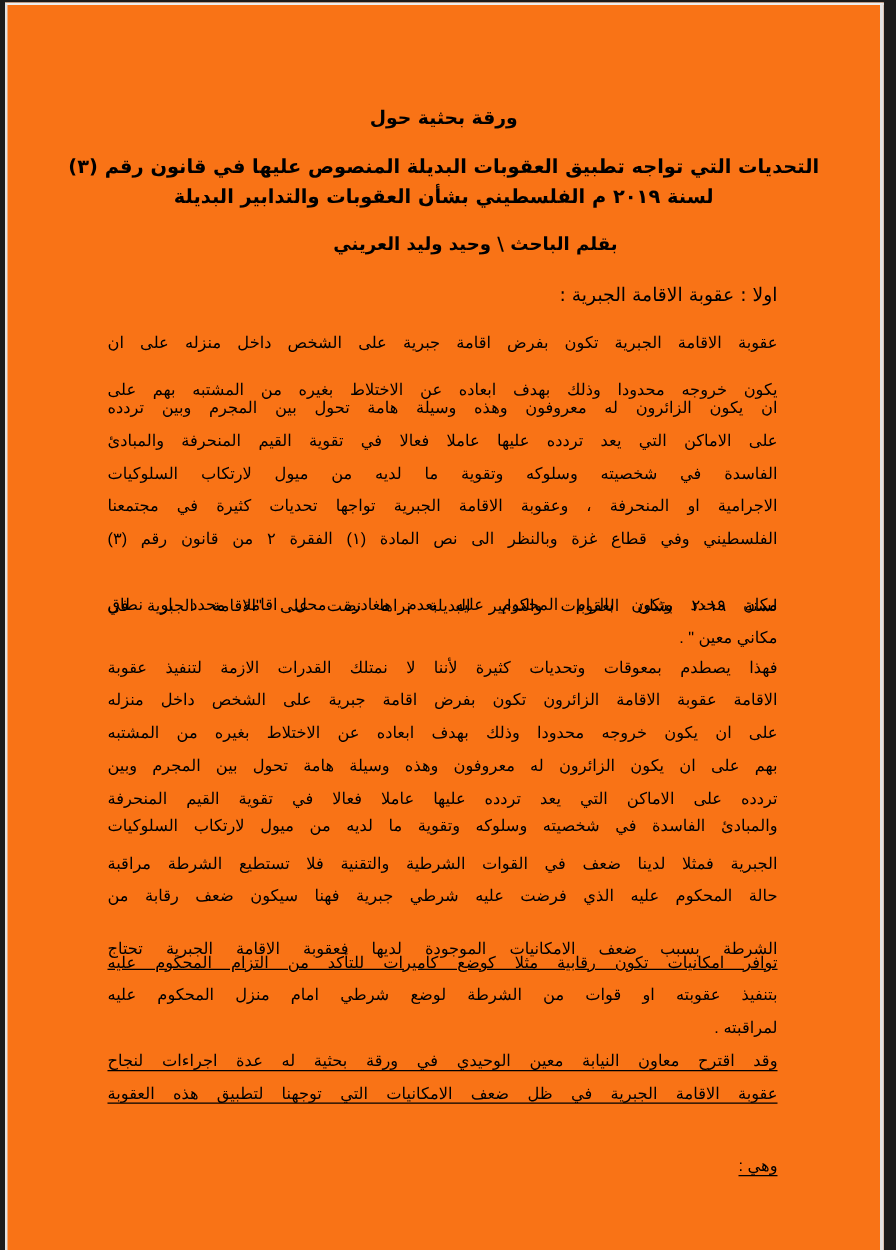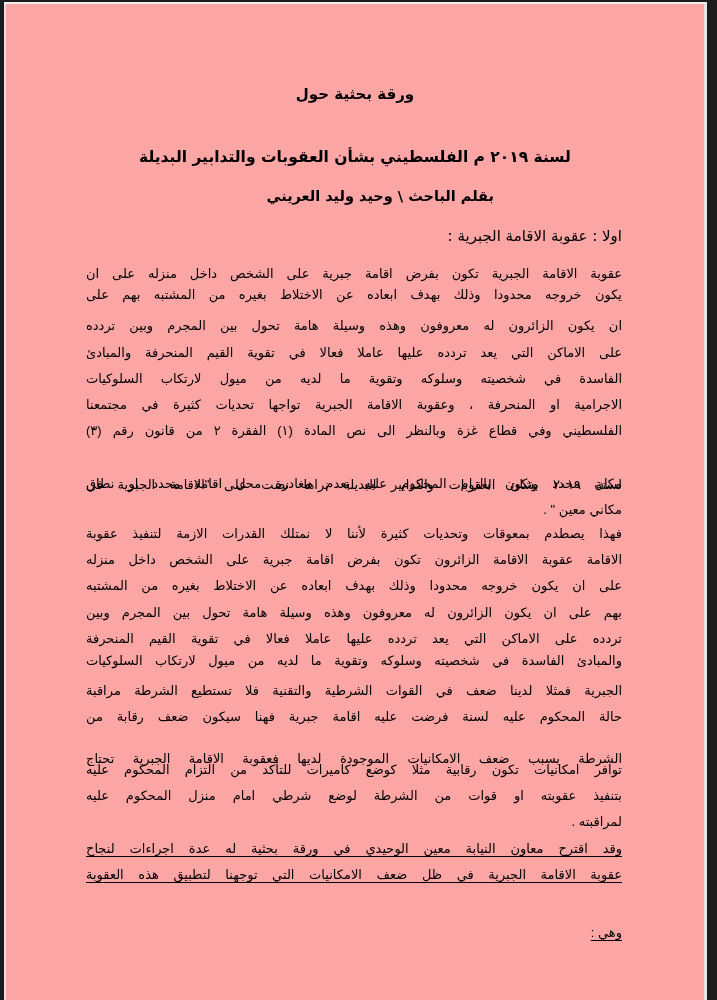--- a/index.html
+++ b/index.html
@@ -9,21 +9,21 @@
       height: 1000px;
       overflow: hidden;
       background: #1c1c1c;
     }
     .frame {
       position: absolute;
       left: 4px;
       top: 2px;
       width: 703px;
       height: 998px;
-      background: #fca5a5;
+      background: #f97316;
       border-left: 2px solid #e2e2e2;
       border-top: 2px solid #efefef;
       border-right: 3px solid #e4e4e4;
       box-sizing: border-box;
     }
     .page {
       position: absolute;
       left: 0;
       top: 0;
       width: 100%;
@@ -69,44 +69,45 @@
     }
     .body.last { text-align-last: right; }
     .underline { text-decoration: underline; text-underline-offset: 3px; }
   </style>
 </head>
 <body>
 
 <div class="frame">
   <div class="page" id="page">
     <div class="line title-main" style="top:81px;">ورقة بحثية حول</div>
+    <div class="line title-sub" style="top:120px;">التحديات التي تواجه تطبيق العقوبات البديلة المنصوص عليها في قانون رقم (٣)</div>
     <div class="line title-sub" style="top:144px;">لسنة ٢٠١٩ م الفلسطيني بشأن العقوبات والتدابير البديلة</div>
     <div class="line author" style="top:184px;margin-left:12px;">بقلم الباحث \ وحيد وليد العريني</div>
     <div class="line section" style="top:223px;">اولا : عقوبة الاقامة الجبرية :</div>
     <div id="body-container">
         <div class="line body" style="top: 262px;">عقوبة الاقامة الجبرية تكون بفرض اقامة جبرية على الشخص داخل منزله على ان</div>
-        <div class="line body" style="top: 283px; margin-left: 32px;">يكون خروجه محدودا وذلك بهدف ابعاده عن الاختلاط بغيره من المشتبه بهم على</div>
+        <div class="line body" style="top: 300px; margin-left: 32px;">يكون خروجه محدودا وذلك بهدف ابعاده عن الاختلاط بغيره من المشتبه بهم على</div>
         <div class="line body" style="top: 314.4px;">ان يكون الزائرون له معروفون وهذه وسيلة هامة تحول  بين المجرم وبين تردده</div>
         <div class="line body" style="top: 340.6px;">على الاماكن  التي يعد تردده عليها عاملا فعالا في تقوية القيم المنحرفة والمبادئ</div>
         <div class="line body" style="top: 366.8px;">الفاسدة في شخصيته وسلوكه وتقوية ما لديه من ميول لارتكاب السلوكيات</div>
         <div class="line body" style="top: 393px;">الاجرامية او المنحرفة ، وعقوبة الاقامة الجبرية تواجها تحديات كثيرة في مجتمعنا</div>
         <div class="line body" style="top: 419.2px;">الفلسطيني وفي قطاع غزة وبالنظر الى نص المادة (١) الفقرة ٢ من قانون رقم (٣)</div>
         <div class="line body" style="top: 445.4px; margin-top: 28px;">لسنة ٢٠١٩ بشان العقوبات والتدابير البديلة نراها نصت على "الاقامة الجبرية في</div>
         <div class="line body" style="top: 471.6px;">مكان محدد وتكون بالزام المحكوم عليه بعدم مغادرة  محل اقامة محدد او نطاق</div>
         <div class="line body last" style="top: 497.8px;">مكاني معين " .</div>
         <div class="line body" style="top: 522px;">فهذا يصطدم بمعوقات وتحديات كثيرة  لأننا لا نمتلك القدرات الازمة لتنفيذ عقوبة</div>
         <div class="line body" style="top: 548.2px;">الاقامة عقوبة الاقامة الزائرون تكون بفرض اقامة جبرية على الشخص داخل منزله</div>
         <div class="line body" style="top: 574.4px;">على ان يكون خروجه محدودا وذلك بهدف ابعاده عن الاختلاط بغيره من المشتبه</div>
         <div class="line body" style="top: 600.6px;">بهم على ان يكون الزائرون له معروفون وهذه وسيلة هامة تحول  بين المجرم وبين</div>
         <div class="line body" style="top: 626.8px;">تردده على الاماكن  التي يعد تردده عليها عاملا فعالا في تقوية القيم المنحرفة</div>
         <div class="line body" style="top: 649px;">والمبادئ الفاسدة في شخصيته وسلوكه وتقوية ما لديه من ميول لارتكاب السلوكيات</div>
         <div class="line body" style="top: 679.2px;">الجبرية  فمثلا لدينا ضعف في القوات الشرطية والتقنية فلا تستطيع الشرطة مراقبة</div>
-        <div class="line body" style="top: 705.4px;">حالة المحكوم عليه لسنة فرضت عليه اقامة جبرية فهنا سيكون ضعف رقابة من</div>
+        <div class="line body" style="top: 705.4px;">حالة المحكوم عليه الذي فرضت عليه شرطي جبرية فهنا سيكون ضعف رقابة من</div>
         <div class="line body" style="top: 747px; margin-left: 44px;">الشرطة بسبب ضعف الامكانيات الموجودة لديها فعقوبة الاقامة الجبرية تحتاج</div>
-        <div class="line body" style="top: 757.8px;">توافر امكانيات تكون رقابية مثلا كوضع كاميرات للتأكد من التزام المحكوم عليه</div>
+        <div class="line body" style="top: 757.8px; text-decoration: underline;">توافر امكانيات تكون رقابية مثلا كوضع كاميرات للتأكد من التزام المحكوم عليه</div>
         <div class="line body" style="top: 784px;">بتنفيذ عقوبته او قوات من الشرطة  لوضع شرطي امام منزل المحكوم عليه</div>
         <div class="line body last" style="top: 810.2px;">لمراقبته .</div>
         <div class="line body underline" style="top: 837px;">وقد اقترح معاون النيابة معين الوحيدي في ورقة بحثية له عدة اجراءات لنجاح</div>
         <div class="line body underline" style="top: 863.2px;">عقوبة الاقامة الجبرية في ظل ضعف الامكانيات التي توجهنا لتطبيق هذه العقوبة</div>
         <div class="line body last underline" style="top: 889.4px; margin-top: 32px;">وهي :</div>
       </div>
   </div>
 </div>
 
 </body></html>

